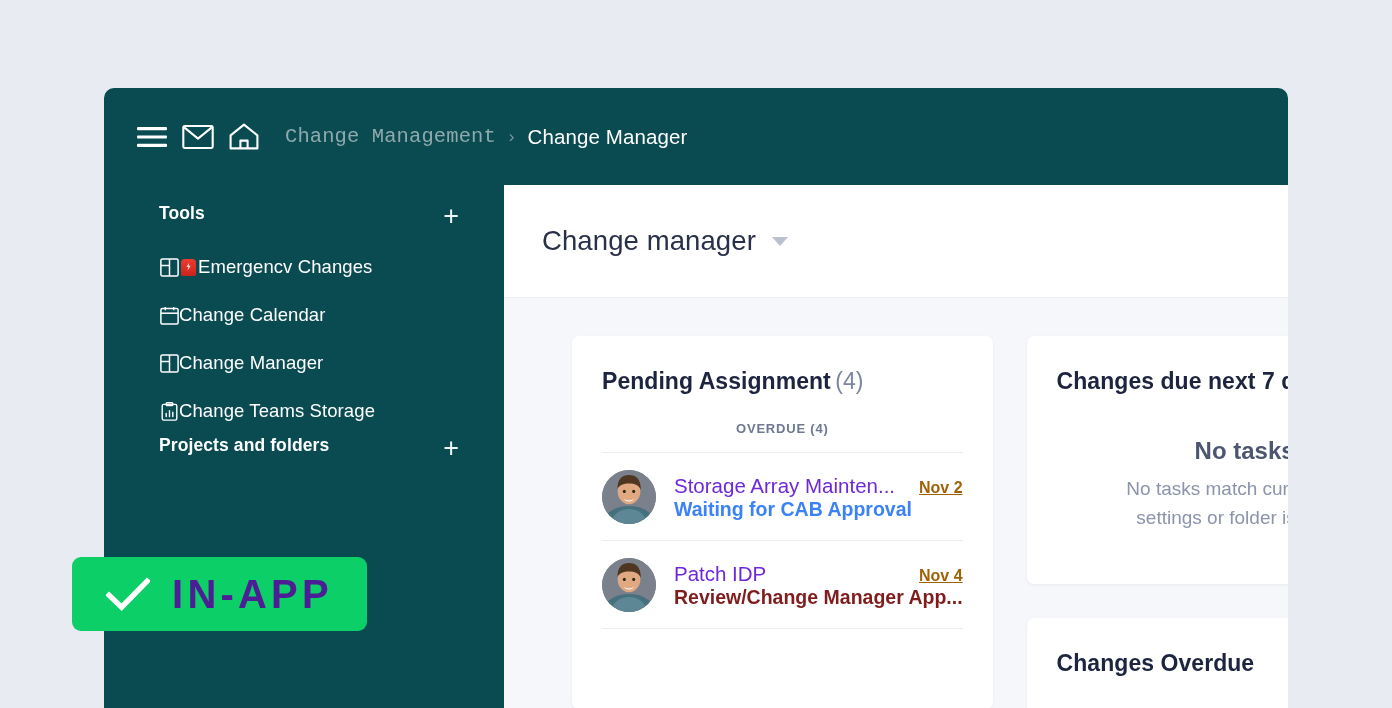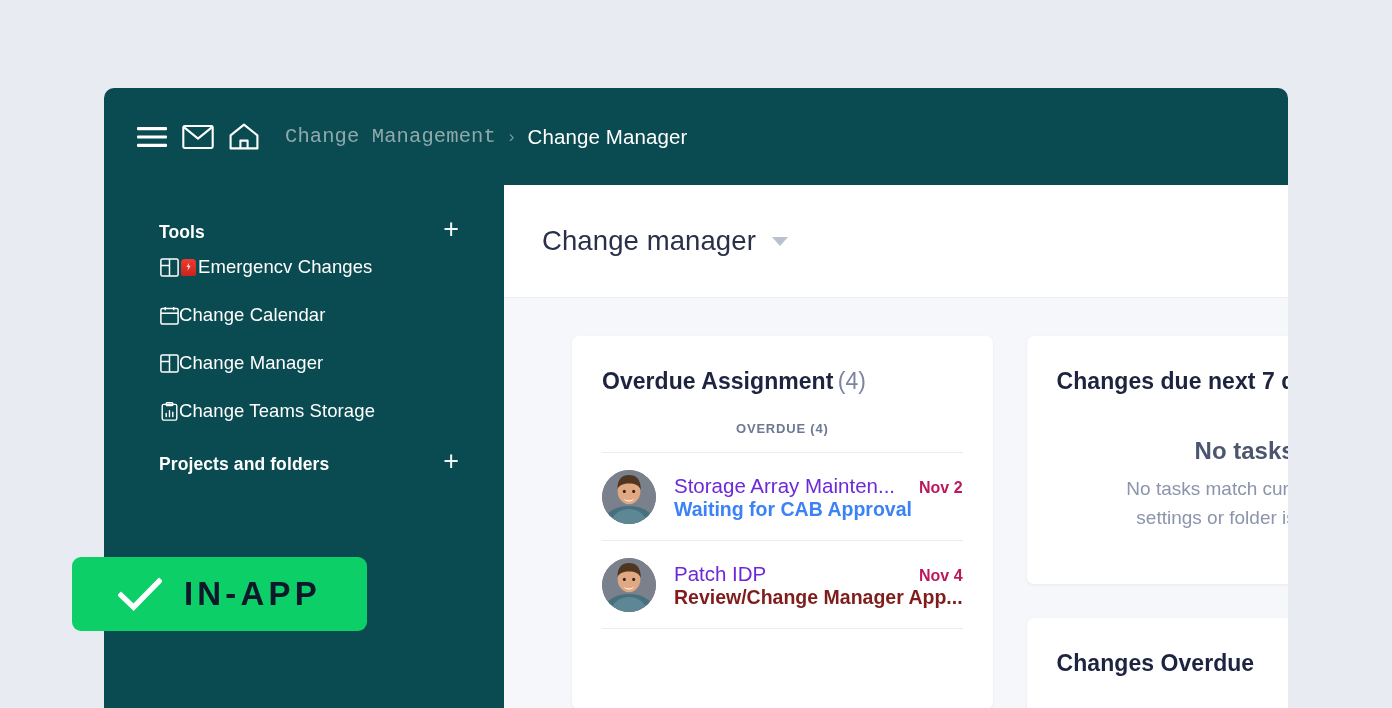--- a/index.html
+++ b/index.html
@@ -80,21 +80,21 @@
     position: absolute;
     left: 0;
     top: 97px;
     width: 400px;
     height: 523px;
     padding-top: 18px;
   }
 
   .side-section {
     display: flex;
-    align-items: flex-end;
+    align-items: flex-start;
     justify-content: space-between;
     padding: 0 45px 0 55px;
     height: 40px;
   }
   .side-section-title {
     color: #ffffff;
     font-size: 17.5px;
     font-weight: 700;
     letter-spacing: 0.1px;
   }
@@ -277,21 +277,21 @@
   }
   .task-status {
     margin-top: 4px;
     font-size: 19.5px;
     font-weight: 700;
     white-space: nowrap;
     overflow: hidden;
   }
   .status-red  { color: #3b82f6; }
   .status-orange { color: #7f1d1d; }
-  .date-red { color: #be185d; }
+  .date-red { color: #a16207; text-decoration: underline; }
 
   
   .right-col {
     display: flex;
     flex-direction: column;
     gap: 34px;
     width: 436px;
     flex: none;
   }
 
@@ -329,22 +329,22 @@
     height: 74px;
     background: #0ccf68;
     border-radius: 9px;
     display: flex;
     align-items: center;
     justify-content: center;
     gap: 22px;
   }
   .badge-check { color: #ffffff; display: block; }
   .badge-text {
-    color: #0f172a;
-    font-size: 33px;
+    color: #4c1d95;
+    font-size: 40px;
     font-weight: 700;
     letter-spacing: 4.2px;
   }
 </style>
 </head>
 <body>
 
 <div class="app-window">
 
   <div class="topbar">
@@ -441,21 +441,21 @@
       <div class="panel-title-row">
         <span class="panel-title">Change manager</span>
         <span class="panel-title-caret"></span>
       </div>
     </div>
 
     <div class="cards">
 
       <div class="card card-pending">
         <div>
-          <span class="card-title">Overdue Assignment</span>
+          <span class="card-title">Pending Assignment</span>
           <span class="card-title-count">(4)</span>
         </div>
 
         <div class="group-label">OVERDUE (4)</div>
 
         <div class="task-divider"></div>
 
         <div class="task-row">
           <span class="avatar">
             <svg width="54" height="54" viewBox="0 0 54 54">

